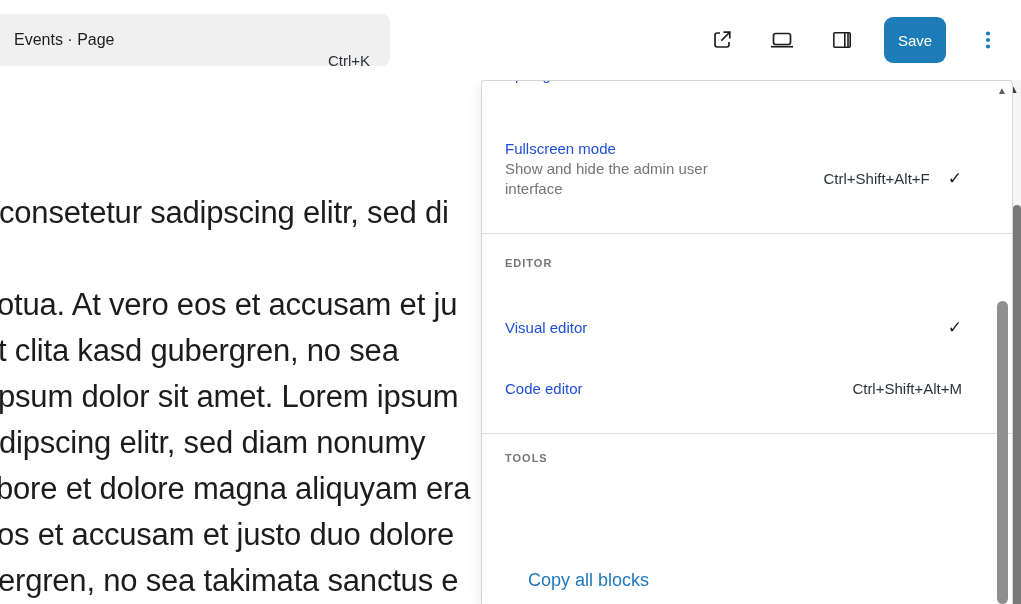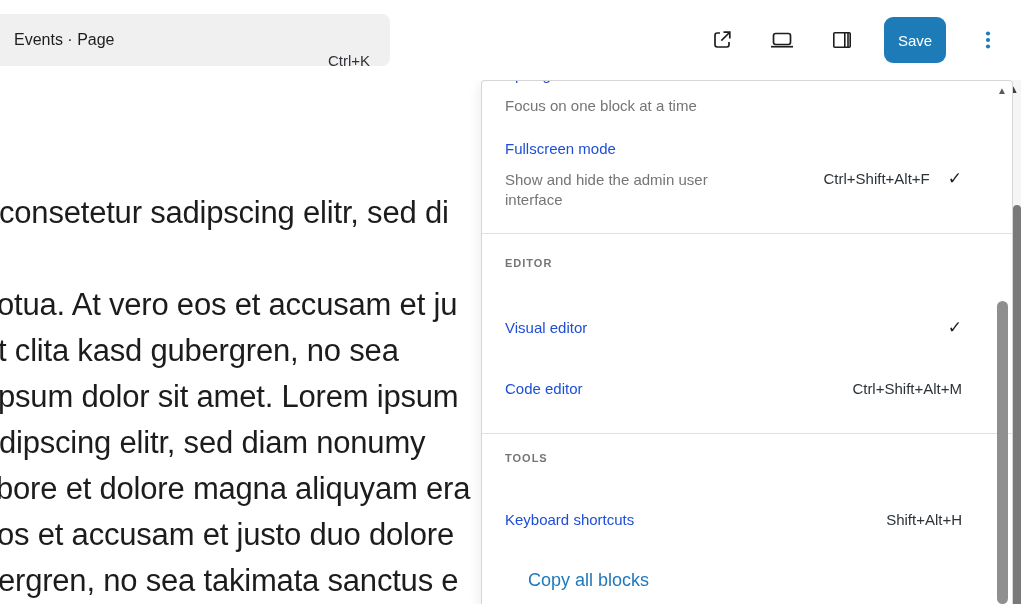--- a/index.html
+++ b/index.html
@@ -144,28 +144,25 @@
         </span>
       </button>
     </div>
   </header>
 
   <div class="menu-panel">
 
     <div class="mrow" style="top:-16px">
       <span class="mlabel">Spotlight mode</span>
     </div>
-    <div class="mrow" style="top:15px">
-      <span class="mdesc" style="max-width:300px">Focus on one block at a time</span>
-    </div>
 
     <div class="mrow" style="top:58px">
       <span>
         <span class="mlabel" style="display:block">Fullscreen mode</span>
-        <span class="mdesc" style="display:block; margin-top:11px">Show and hide the admin user interface</span>
+        <span class="mdesc" style="display:block; ">Show and hide the admin user interface</span>
       </span>
       <span class="mright" style="margin-top:30px">
         <span class="mshort">Ctrl+Shift+Alt+F</span>
         <span class="mcheck">✓</span>
       </span>
     </div>
 
     <div class="mdivider" style="top:152px"></div>
     <div class="mheader" style="top:176px">EDITOR</div>
 
@@ -179,26 +176,20 @@
     <div class="mrow" style="top:298px">
       <span class="mlabel">Code editor</span>
       <span class="mright">
         <span class="mshort">Ctrl+Shift+Alt+M</span>
       </span>
     </div>
 
     <div class="mdivider" style="top:352px"></div>
     <div class="mheader" style="top:371px">TOOLS</div>
 
-    <div class="mrow" style="top:429px">
-      <span class="mlabel">Keyboard shortcuts</span>
-      <span class="mright">
-        <span class="mshort">Shift+Alt+H</span>
-      </span>
-    </div>
 
     <div class="mrow" style="top:489px">
       <span class="mlink">Copy all blocks</span>
     </div>
 
     <div class="menu-scrollbar">
       <span class="menu-scroll-up">▲</span>
       <div class="menu-scroll-thumb"></div>
     </div>
   </div>

